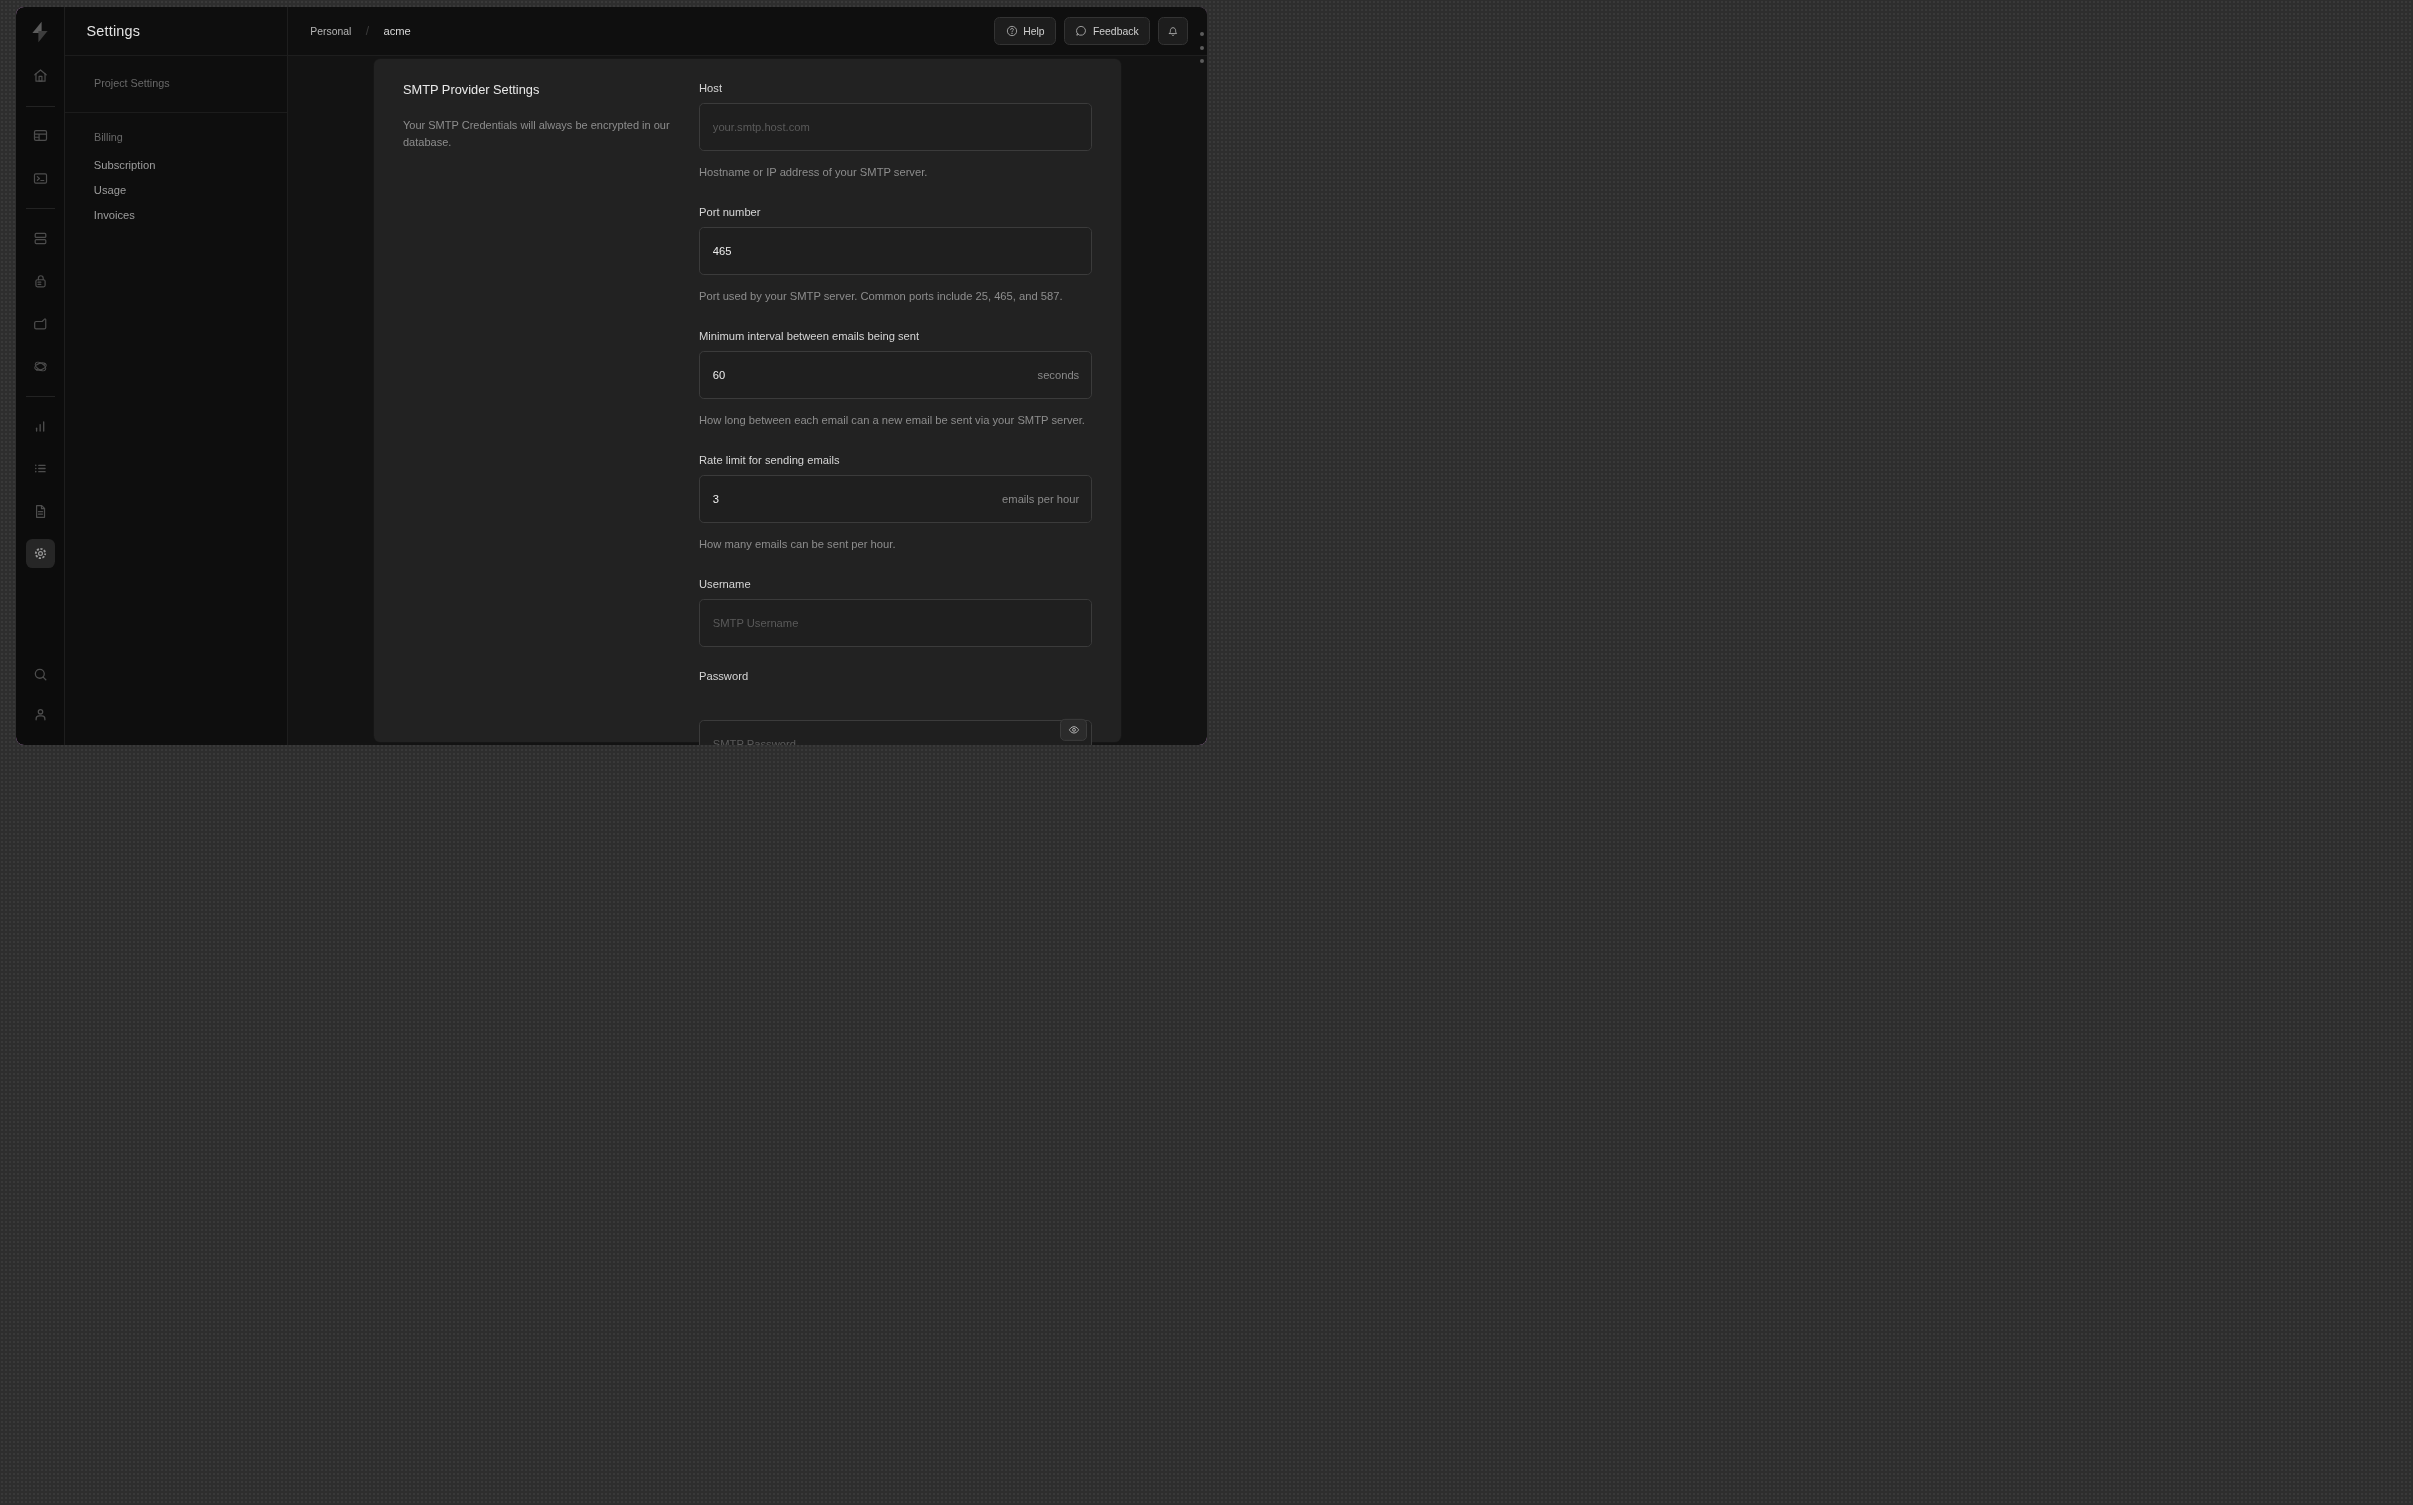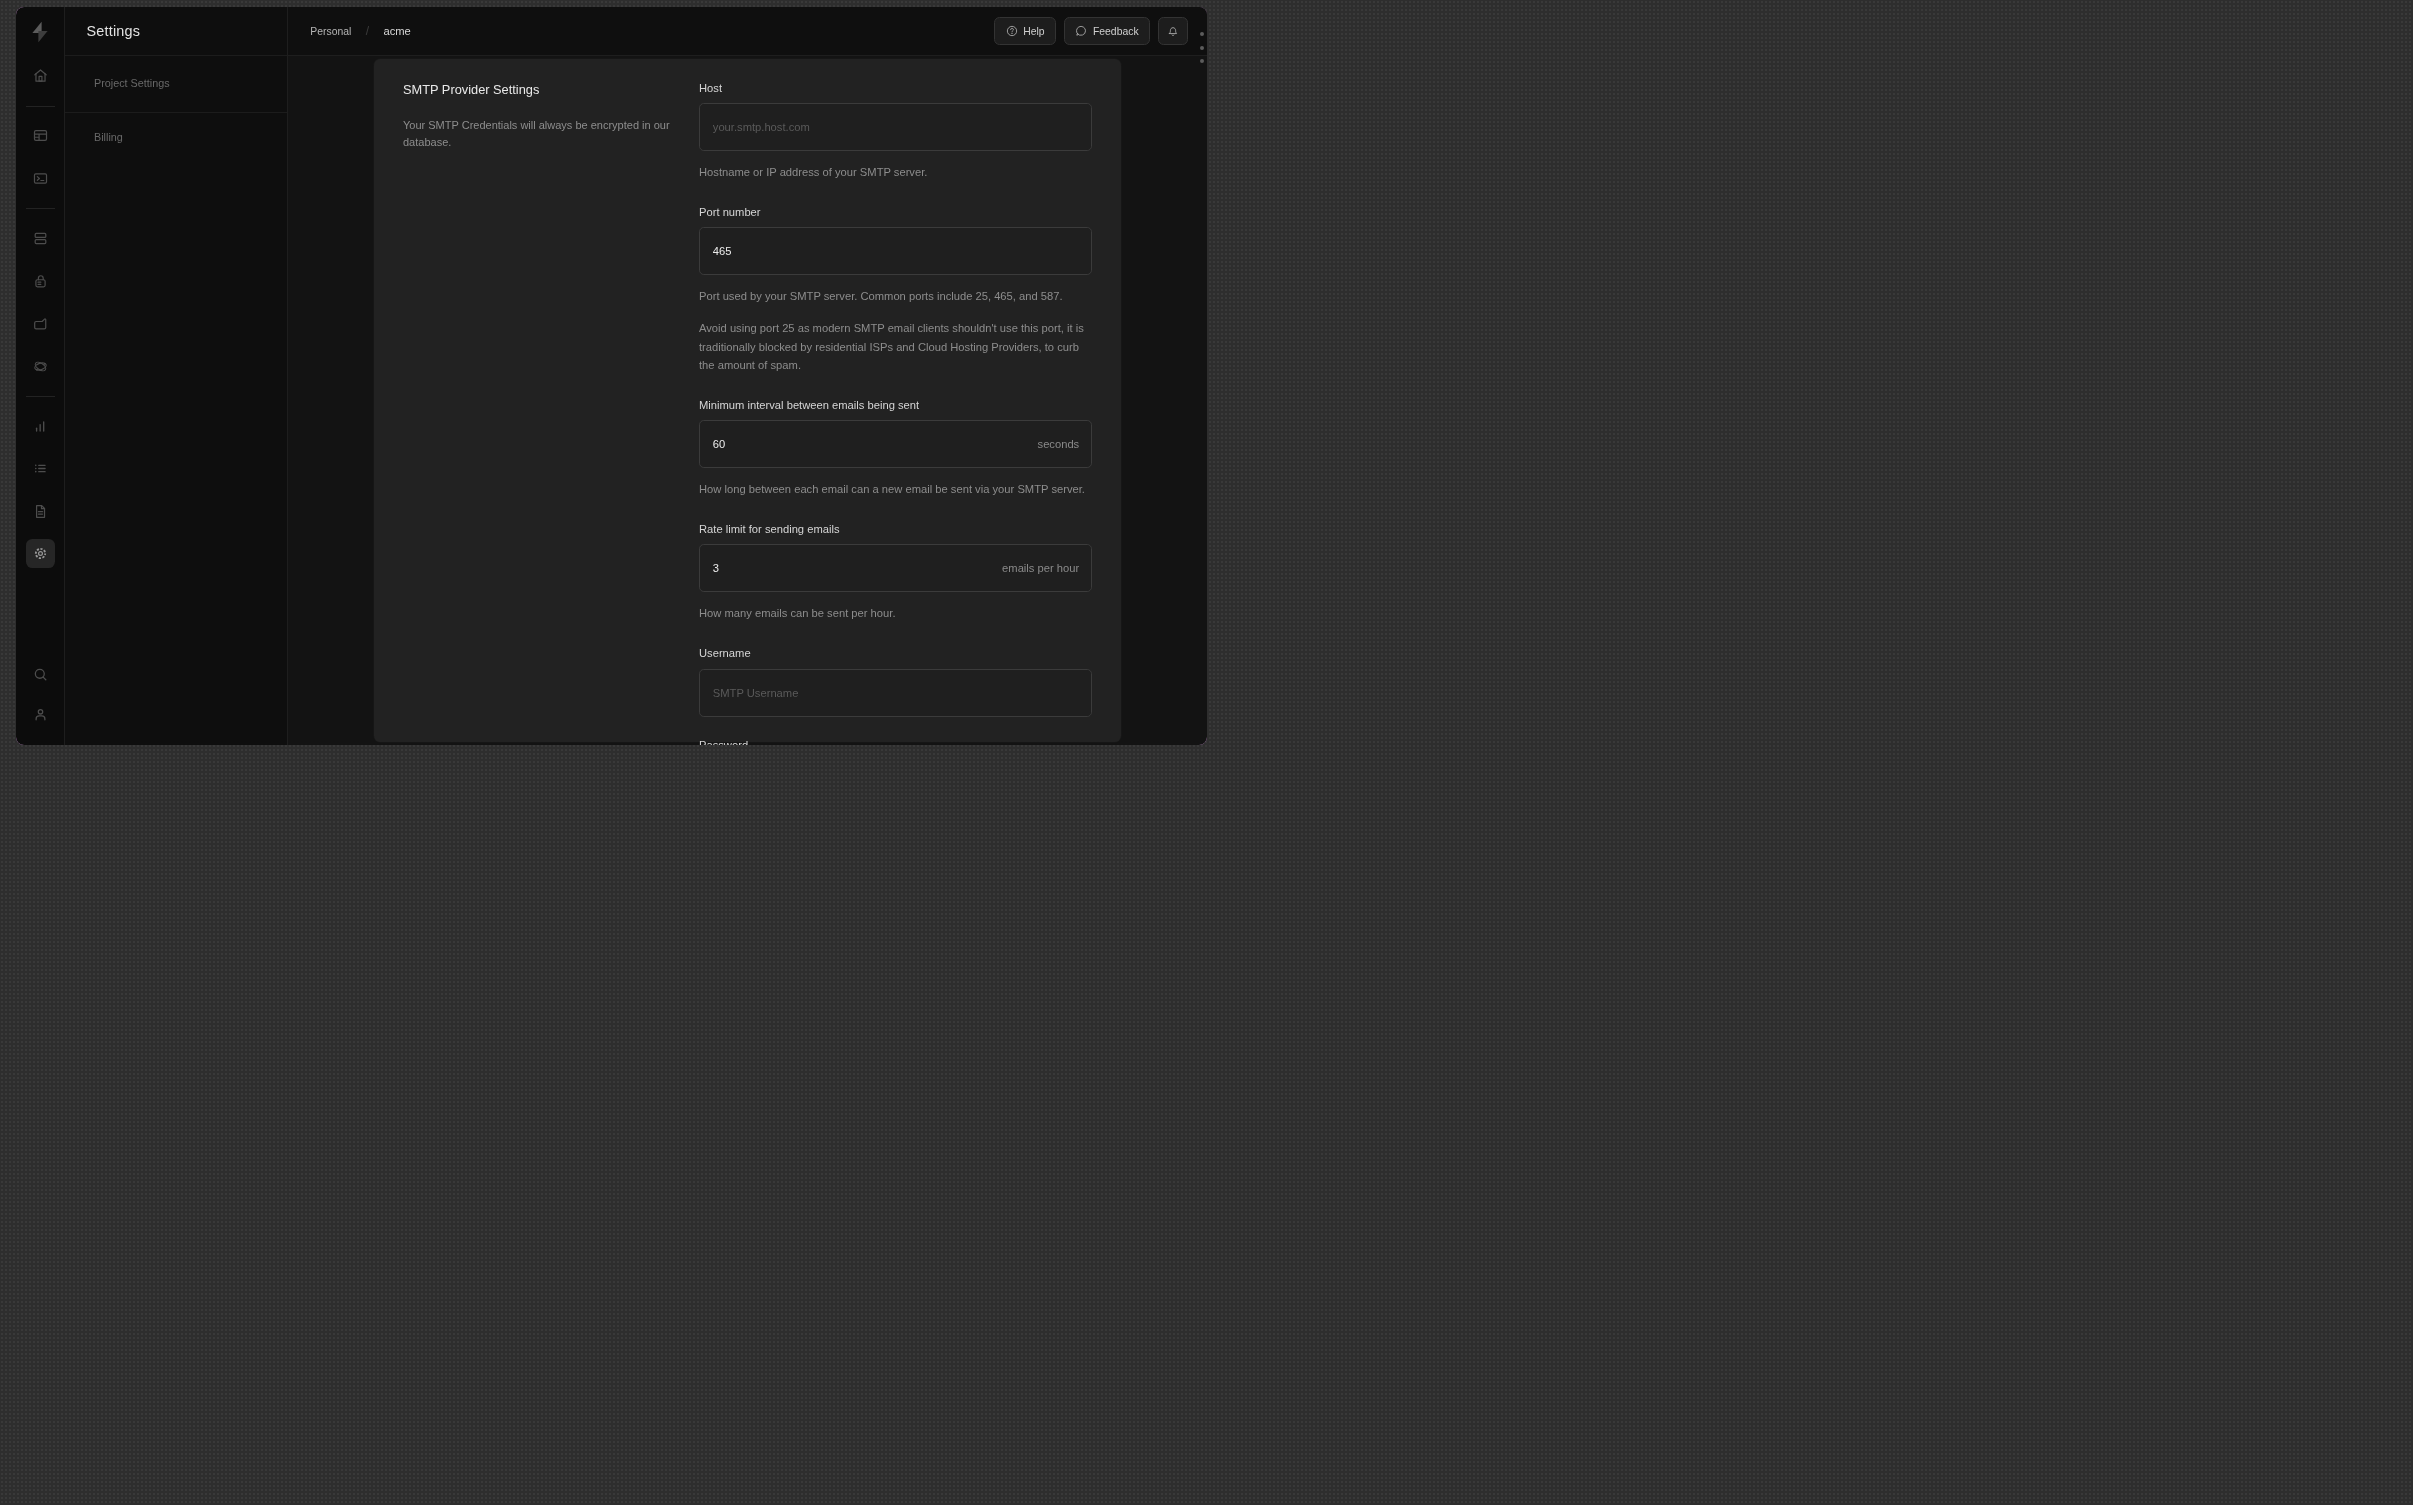--- a/index.html
+++ b/index.html
@@ -233,20 +233,25 @@
     </div>
 
     <nav class="sidebar-nav">
       <div class="nav-section-label">Project Settings</div>
     </nav>
 
     <div class="sidebar-section-divider"></div>
 
     <nav class="sidebar-nav billing">
       <div class="nav-section-label">Billing</div>
+      <ul class="nav-list">
+        <li class="nav-item">Subscription</li>
+        <li class="nav-item">Usage</li>
+        <li class="nav-item">Invoices</li>
+      </ul>
     </nav>
   </aside>
 
   <section class="main">
 
     <header class="topbar">
       <div class="breadcrumb">
         <span class="crumb-org">Personal</span>
         <span class="crumb-sep">/</span>
         <span class="crumb-project">acme</span>
@@ -295,21 +300,20 @@
             </div>
             <p class="field-helper">Hostname or IP address of your SMTP server.</p>
           </div>
 
           <div class="field">
             <label class="field-label">Port number</label>
             <div class="input-wrap">
               <input class="text-input" type="text" value="465" style="">
             </div>
             <p class="field-helper">Port used by your SMTP server. Common ports include 25, 465, and 587.</p>
-            <p class="field-helper">Avoid using port 25 as modern SMTP email clients shouldn't use this port, it is traditionally blocked by residential ISPs and Cloud Hosting Providers, to curb the amount of spam.</p>
           </div>
 
           <div class="field">
             <label class="field-label">Minimum interval between emails being sent</label>
             <div class="input-wrap">
               <input class="text-input" type="text" value="60" style="">
               <span class="input-suffix">seconds</span>
             </div>
             <p class="field-helper">How long between each email can a new email be sent via your SMTP server.</p>
           </div>

